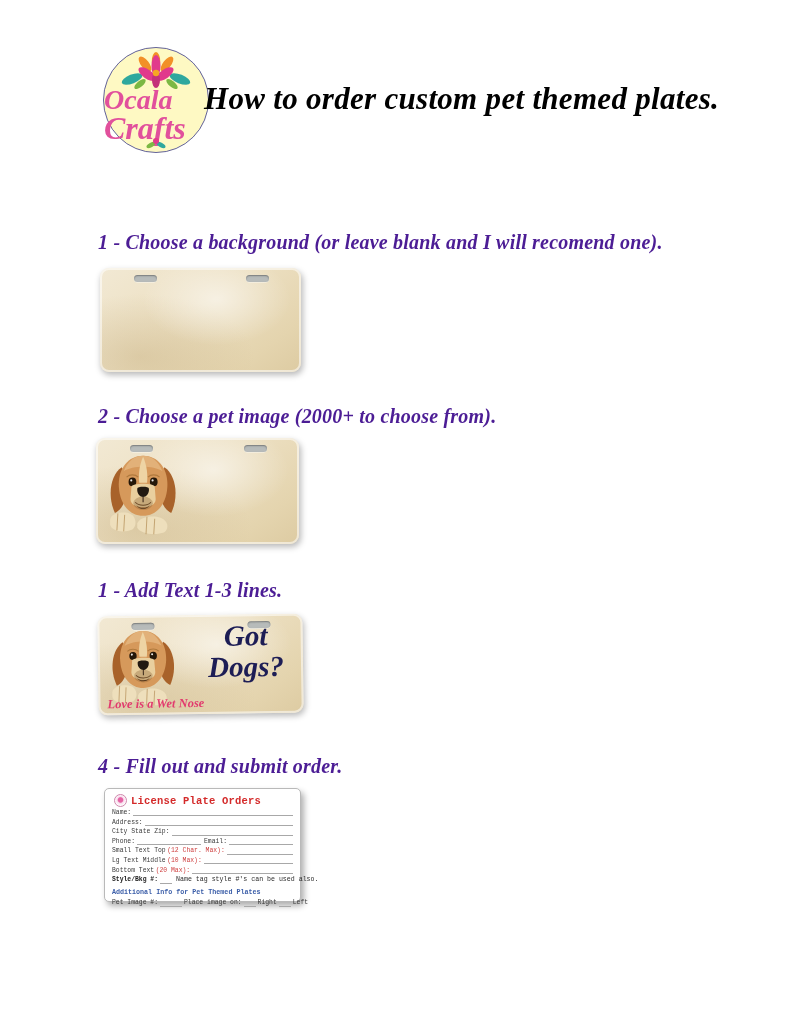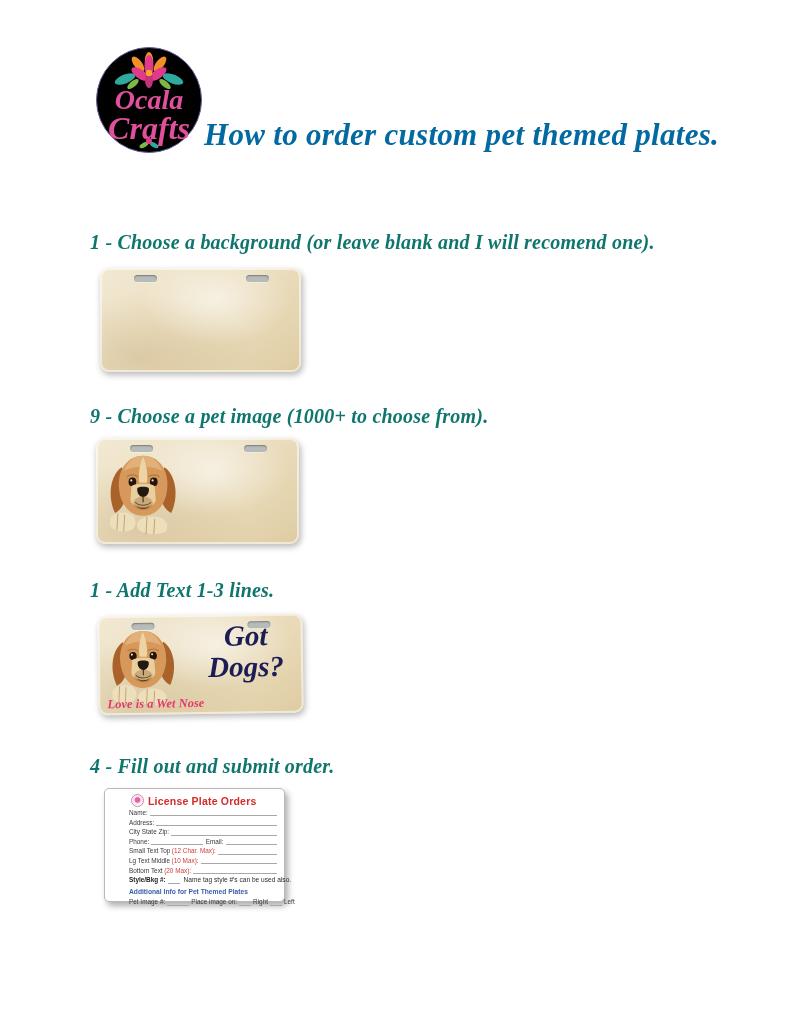--- a/index.html
+++ b/index.html
@@ -3,44 +3,44 @@
 <meta charset="utf-8">
 <style>
   html,body{margin:0;padding:0;}
   body{
     width:791px;height:1024px;background:#ffffff;position:relative;
     font-family:"Liberation Serif", serif;overflow:hidden;
   }
 
   
   .logo{
-    position:absolute;left:96px;top:47px;width:106px;height:106px;
+    position:absolute;left:103px;top:47px;width:106px;height:106px;
     border-radius:50%;border:1.5px solid #62629a;box-sizing:border-box;
-    background:#000000;text-align:center;
+    background:#fef9c3;text-align:left;
   }
   .logo-flower{position:absolute;left:50%;top:4px;transform:translateX(-50%);}
   .logo-word1{
     position:absolute;left:0;right:0;top:38px;
     font-size:28px;font-style:italic;font-weight:700;color:#e1509c;line-height:1;
   }
   .logo-word2{
     position:absolute;left:0;right:0;top:64px;
     font-size:32px;font-style:italic;font-weight:700;color:#e1509c;line-height:1;
   }
   .logo-sprout{position:absolute;left:50%;top:88px;transform:translateX(-50%);}
   .page-title{
     position:absolute;left:204px;top:81px;
-    font-size:31px;font-weight:700;font-style:italic;color:#0369a1;
-    letter-spacing:0.3px;white-space:nowrap;margin-top:36px;
+    font-size:31px;font-weight:700;font-style:italic;color:#000000;
+    letter-spacing:0.3px;white-space:nowrap;
   }
 
   
   .step-heading{
-    position:absolute;left:90px;font-size:20px;font-weight:700;font-style:italic;
-    color:#0f766e;white-space:nowrap;letter-spacing:0.2px;
+    position:absolute;left:98px;font-size:20px;font-weight:700;font-style:italic;
+    color:#4c1d95;white-space:nowrap;letter-spacing:0.2px;
   }
   #step1-heading{top:231px;}
   #step2-heading{top:405px;}
   #step3-heading{top:579px;}
   #step4-heading{top:749px;margin-top:6px;}
 
   
   .plate{
     position:absolute;border-radius:9px;box-sizing:border-box;
     background:
@@ -63,25 +63,25 @@
     position:absolute;left:94px;right:3px;top:6px;text-align:center;
     font-size:29px;line-height:1.08;font-weight:700;font-style:italic;color:#1d1d55;
   }
   .plate-tagline{
     position:absolute;left:9px;bottom:3px;
     font-size:12.5px;font-weight:700;font-style:italic;color:#e23a6e;white-space:nowrap;
   }
 
   
   .order-form{
-    position:absolute;left:104px;top:788px;width:181px;height:114px;
+    position:absolute;left:104px;top:788px;width:197px;height:114px;
     background:#ffffff;border:1px solid #b9b9b9;border-radius:5px;
     box-shadow:3px 4px 6px rgba(0,0,0,0.32);
-    box-sizing:border-box;padding:5px 7px 3px 24px;
-    font-family:Liberation Sans, sans-serif;
+    box-sizing:border-box;padding:5px 7px 3px 7px;
+    font-family:Liberation Mono, monospace;
   }
   .form-header{display:flex;align-items:center;gap:4px;margin:0 0 3px 2px;}
   .form-logo{
     width:11px;height:11px;border-radius:50%;border:1px solid #cf86ac;flex:0 0 auto;
     background:radial-gradient(circle at 50% 45%, #e563a5 0 28%, #f8dcec 40%, #ffffff 70%);
   }
   .form-title{color:#d42a2a;font-weight:700;font-size:10.5px;letter-spacing:0.2px;white-space:nowrap;}
   .form-row{
     display:flex;align-items:flex-end;font-size:6.4px;color:#3a3a3a;
     line-height:1;margin-bottom:3.2px;white-space:nowrap;
@@ -124,21 +124,21 @@
   </svg>
 </div>
 <div class="page-title">How to order custom pet themed plates.</div>
 
 <div class="step-heading" id="step1-heading">1 - Choose a background (or leave blank and I will recomend one).</div>
 <div class="plate" id="plate1">
   <div class="slot slot-left"></div>
   <div class="slot slot-right"></div>
 </div>
 
-<div class="step-heading" id="step2-heading">9 - Choose a pet image (1000+ to choose from).</div>
+<div class="step-heading" id="step2-heading">2 - Choose a pet image (2000+ to choose from).</div>
 <div class="plate" id="plate2">
   <div class="slot slot-left"></div>
   <div class="slot slot-right"></div>
   <svg class="dog" width="88" height="97" viewBox="0 0 90 100">
     <path d="M20,22 C8,30 5,52 13,69 C24,64 27,46 26,32 Z" fill="#a8622a"></path>
     <path d="M64,22 C76,30 79,52 71,69 C60,64 57,46 58,32 Z" fill="#a8622a"></path>
     <path d="M42,10 C26,10 16,24 17,42 C18,60 28,72 42,72 C56,72 66,60 67,42 C68,24 58,10 42,10 Z" fill="#d6995b"></path>
     <path d="M42,10 C33,10 26,16 22,26 C32,20 52,20 62,26 C58,16 51,10 42,10 Z" fill="#e2b179"></path>
     <path d="M42,11 C38,20 37,30 38,38 L46,38 C47,30 46,20 42,11 Z" fill="#eed4a4"></path>
     <path d="M25,32 C28,29 34,29 37,32" stroke="#b07a3e" stroke-width="1.2" fill="none"></path>

